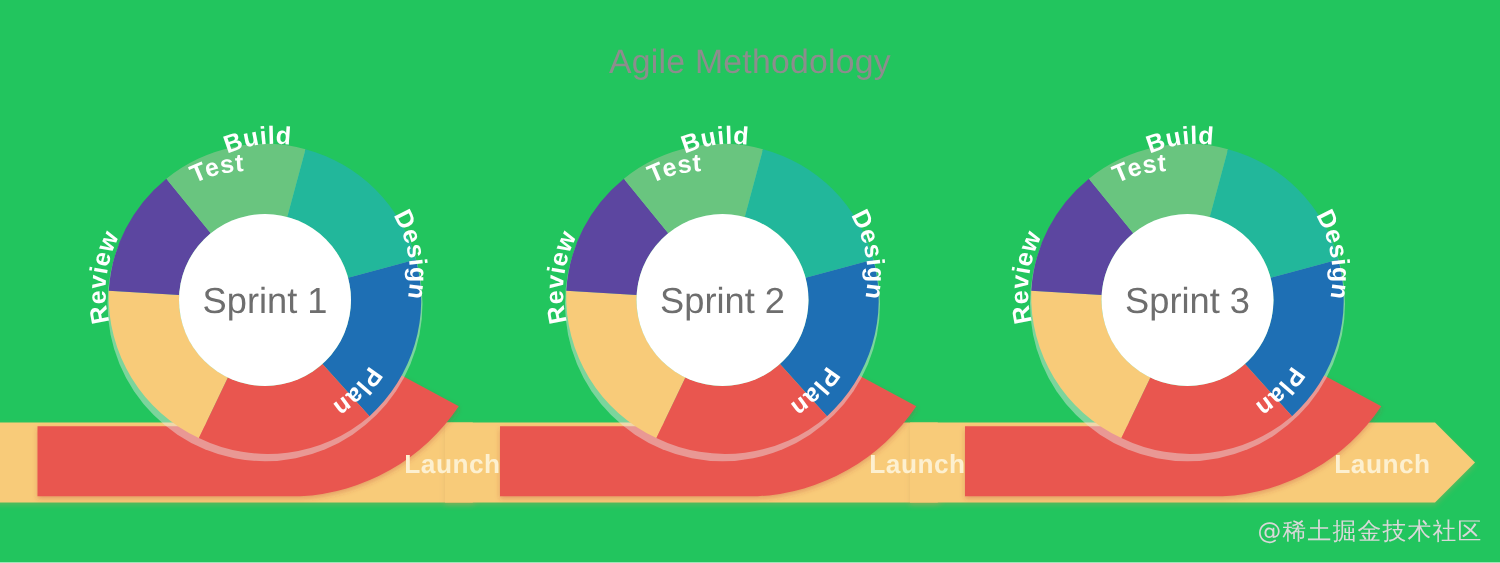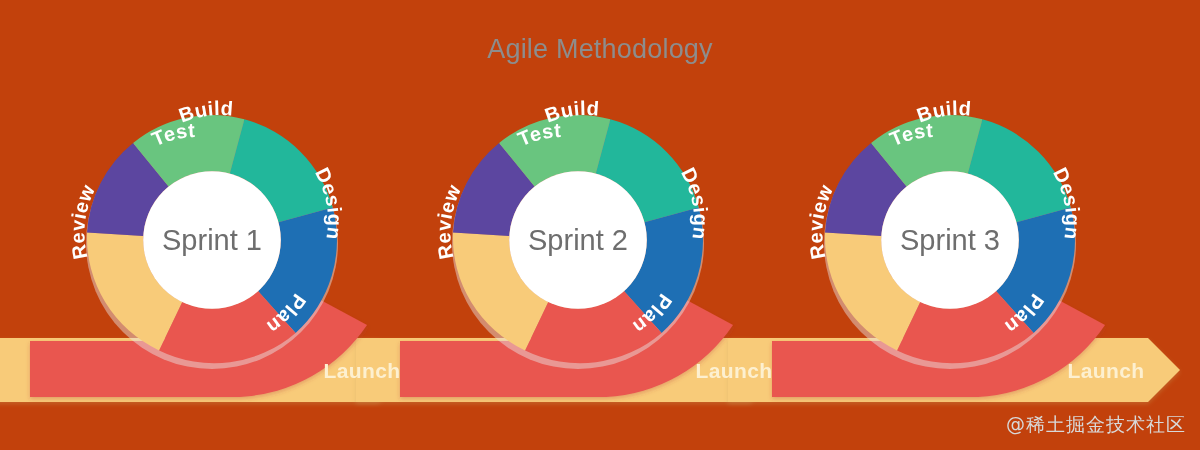--- a/index.html
+++ b/index.html
@@ -7,21 +7,21 @@
     padding: 0;
     background: #ffffff;
   }
   body {
     font-family: "Liberation Sans", sans-serif;
   }
   #stage {
     position: relative;
     width: 1200px;
     height: 450px;
-    background: #c2410c;
+    background: #22c55e;
     overflow: hidden;
   }
   #diagram {
     position: absolute;
     left: 0;
     top: 0;
     width: 1200px;
     height: 450px;
     display: block;
   }

